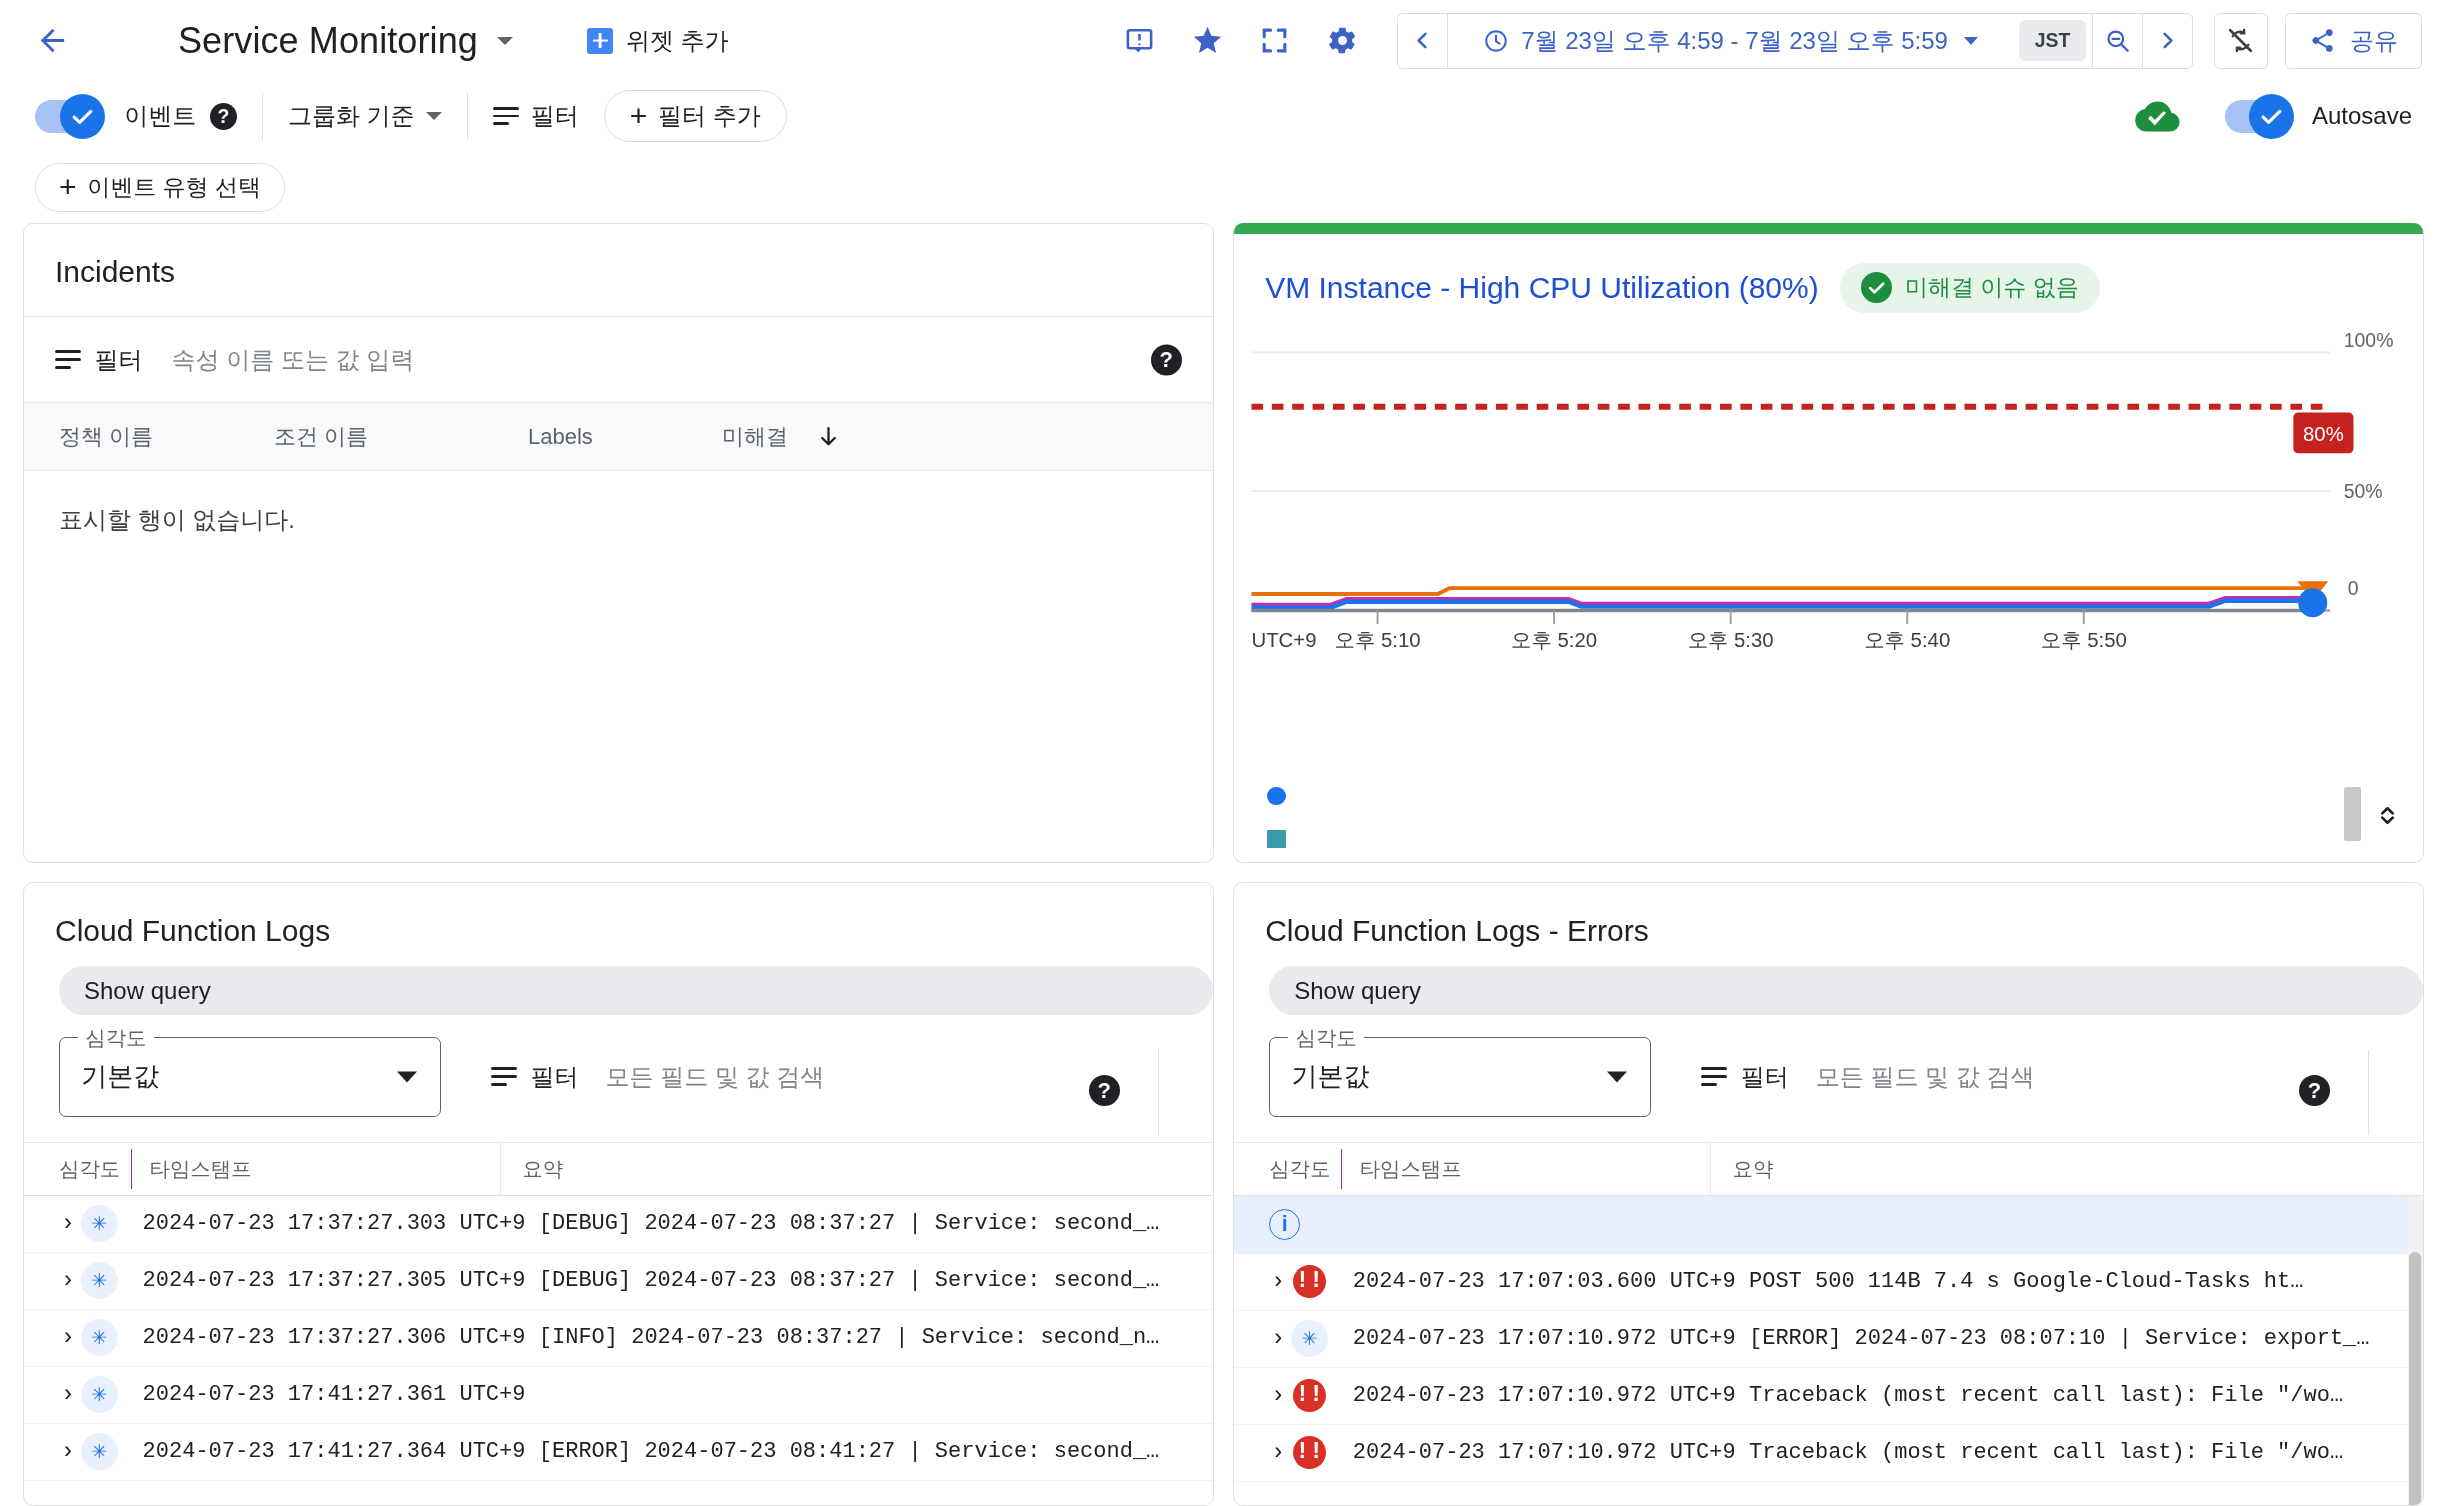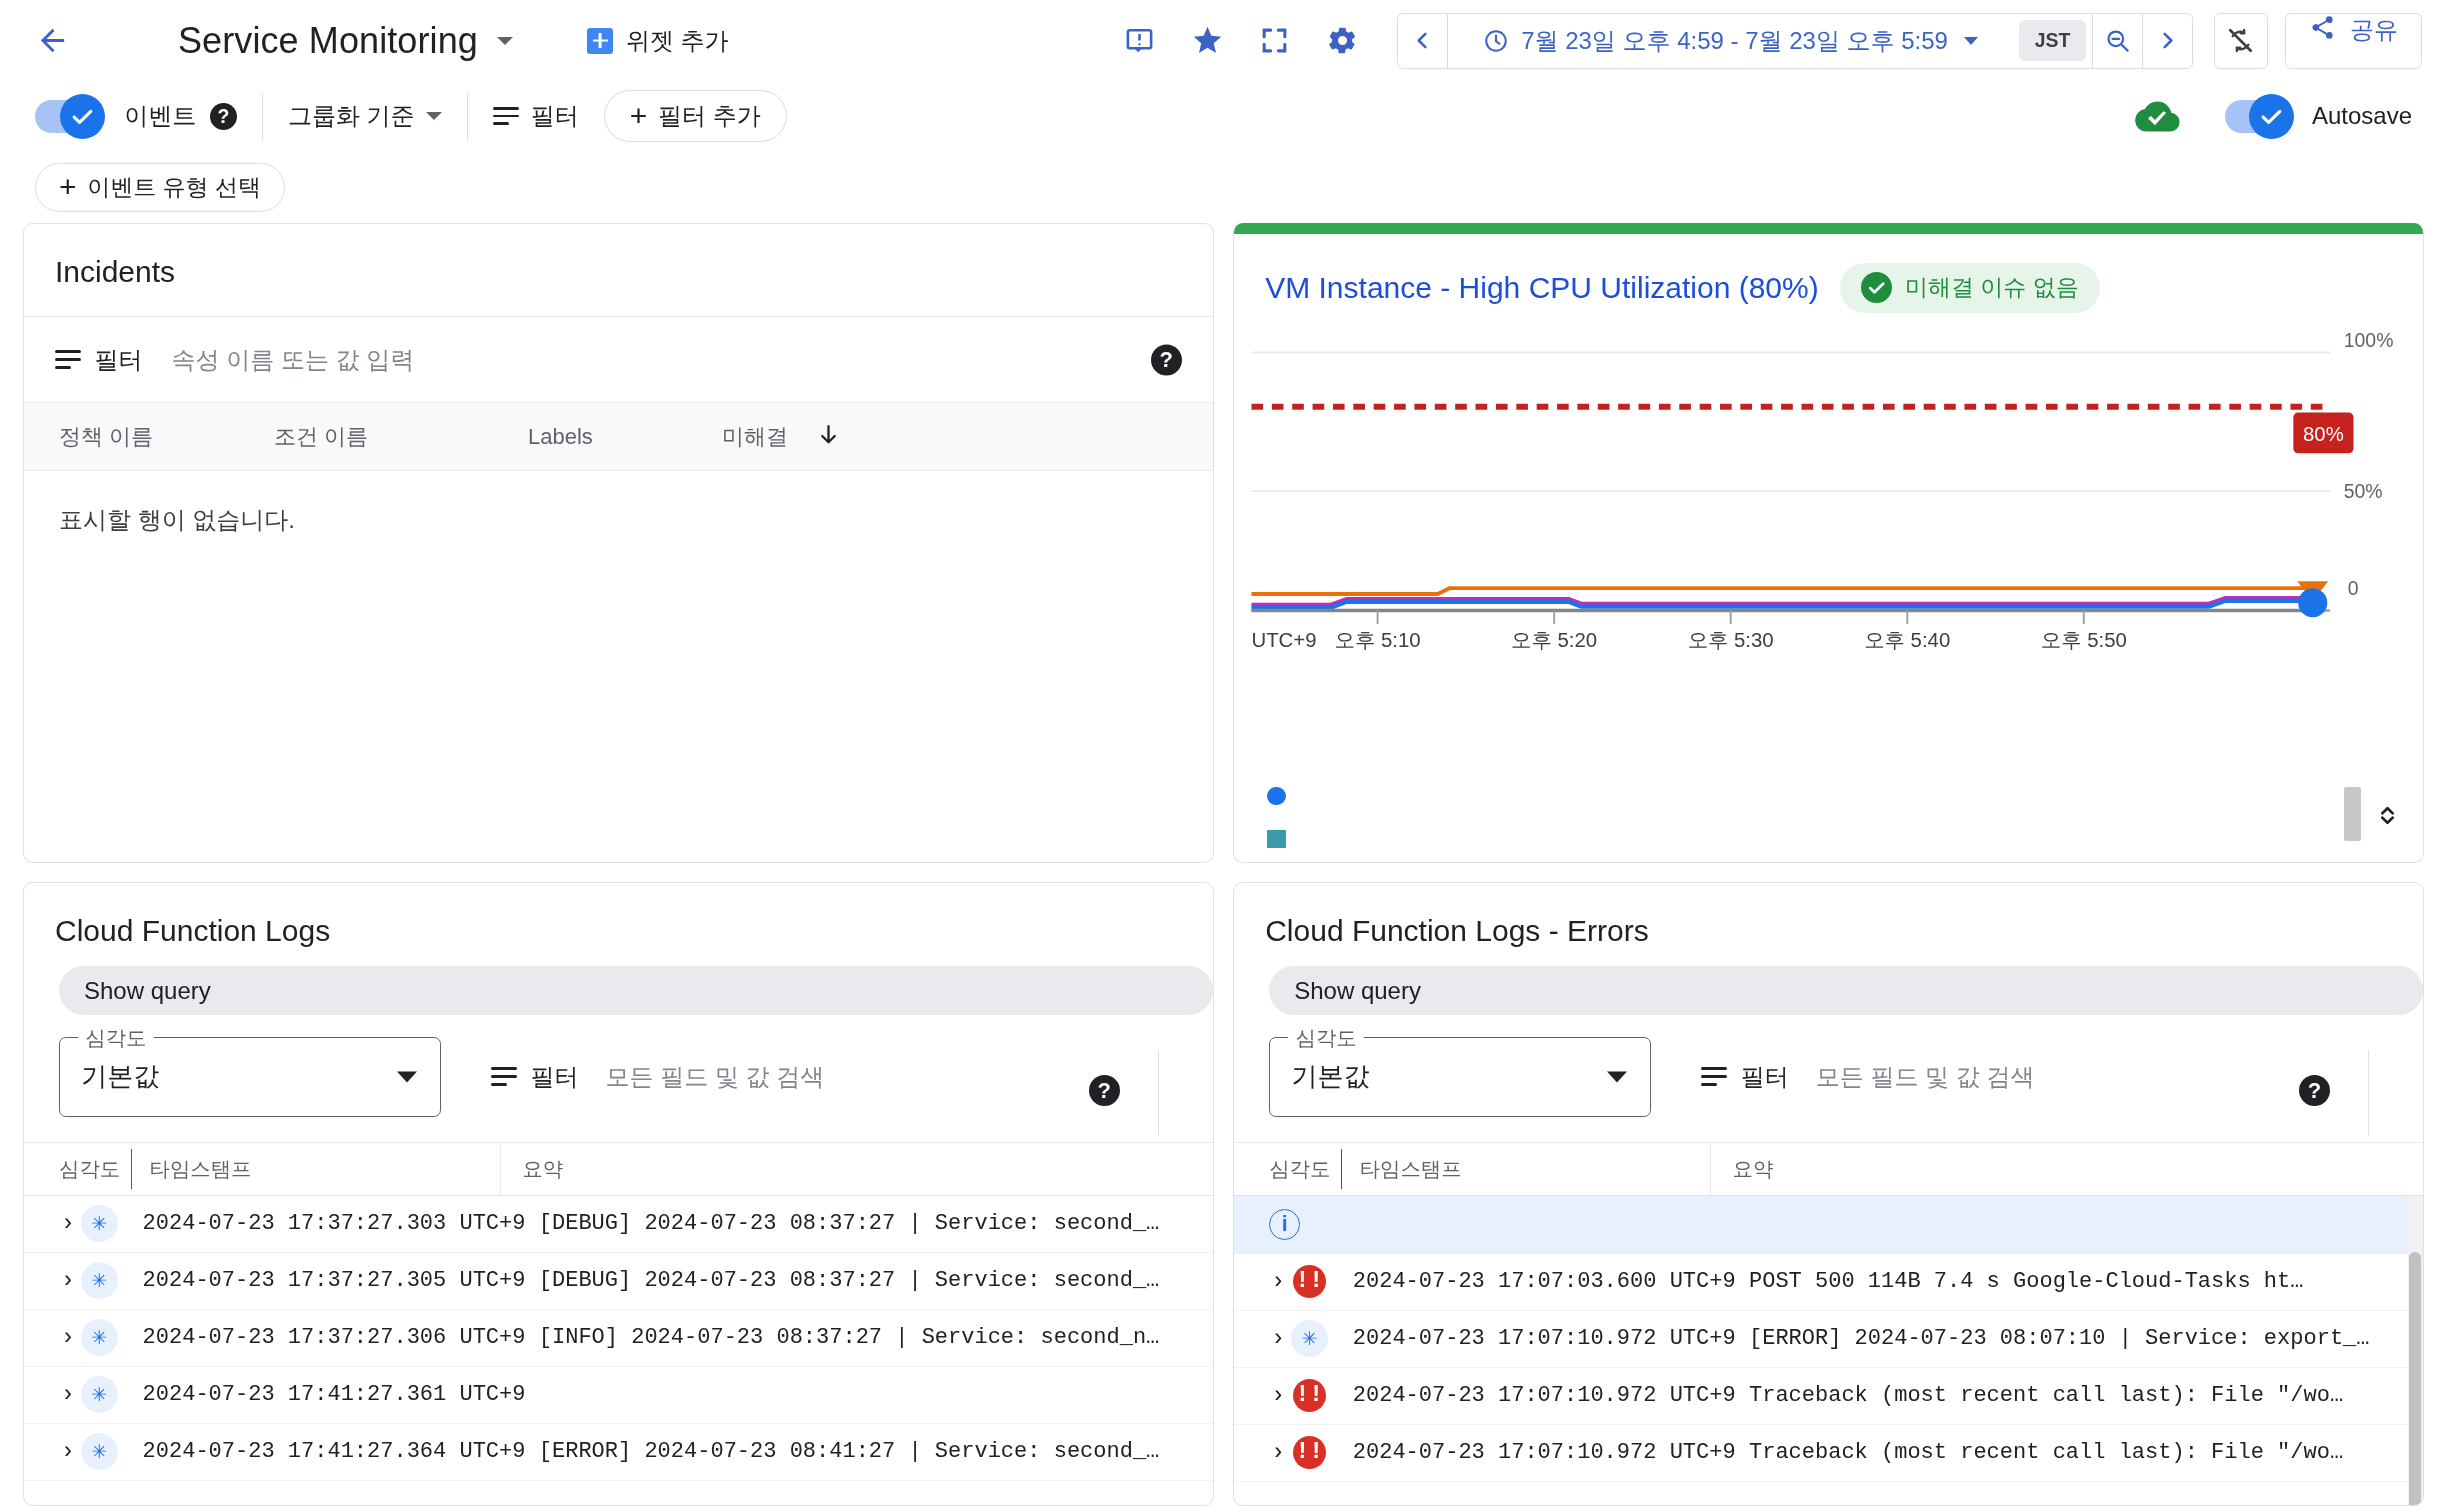--- a/index.html
+++ b/index.html
@@ -56,21 +56,21 @@
   .tr-nav { width:49px;height:54px;display:flex;align-items:center;justify-content:center;cursor:pointer;color:#3c63c4; }
   .tr-sep { width:1px; height:54px; background:#dadce0; }
   .tr-main { display:flex; align-items:center; gap:12.6px; padding: 0 35px; cursor:pointer; white-space:nowrap; }
   .tr-text { color:#3c63c4; font-size:24px; }
   .tr-caret { width:0;height:0;border-left:7.8px solid transparent;border-right:7.8px solid transparent;border-top:8.7px solid #3c63c4; margin-left:3.9px;}
   .tz-chip {
     background:#e8eaed; color:#3c4043; font-size:19.4px; font-weight:700;
     border-radius:5.8px; padding:8.7px 15.5px; margin-left:5.8px; margin-right:5.8px;
   }
   .share-btn {
-    display:flex;gap:13.6px;
+    display:flex;align-items:center;gap:13.6px;
     border:1px solid #dadce0;border-radius:5.8px;height:56px;padding:0 23px;
     color:#3c63c4;font-size:24px;cursor:pointer;background:#fff; white-space:nowrap;
     margin-left: 17.5px;
   }
 
   
   .subbar {
     height: 70px; flex:0 0 70px; display:flex; align-items:center;
     padding: 0 35px 0 35px; background:#fff;
   }
@@ -393,21 +393,21 @@
         <span class="filter-lbl">필터</span>
         <span class="filter-ph">속성 이름 또는 값 입력</span>
         <span class="qmark">
           <span class="help-dot" style="margin:0;width:31px;height:31px;font-size:22px;">?</span>
         </span>
       </div>
       <div class="tbl-head">
         <span style="width:215px;">정책 이름</span>
         <span style="width:254px;">조건 이름</span>
         <span style="width:194px;">Labels</span>
-        <span style="display:flex;align-items:flex-start;gap:28px;">
+        <span style="display:flex;align-items:center;gap:28px;">
           <span>미해결</span>
           <svg width="25" height="25" viewBox="0 0 24 24" fill="none" stroke="#202124" stroke-width="2.2" stroke-linecap="round" stroke-linejoin="round">
               <path d="M12 4v15M6 13.5l6 6 6-6"></path>
             </svg>
         </span>
       </div>
       <div class="tbl-empty">표시할 행이 없습니다.</div>
     </div>
 
     <div class="card green-top">

